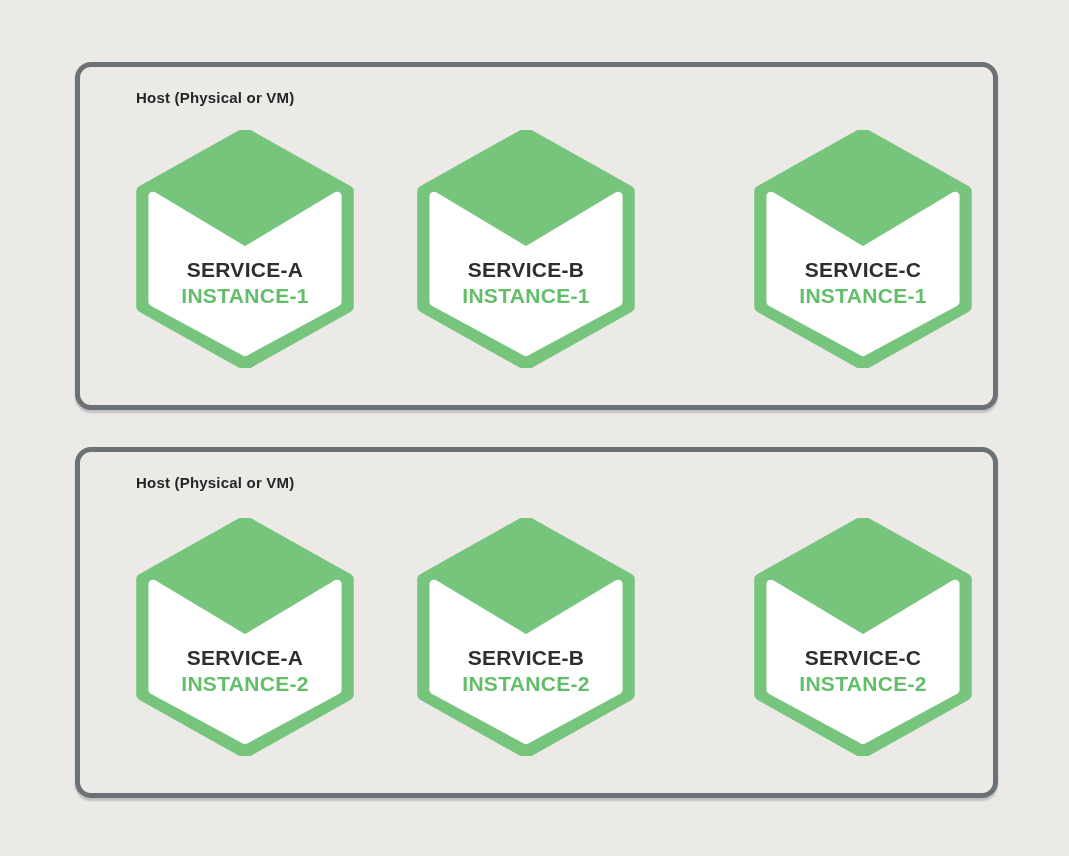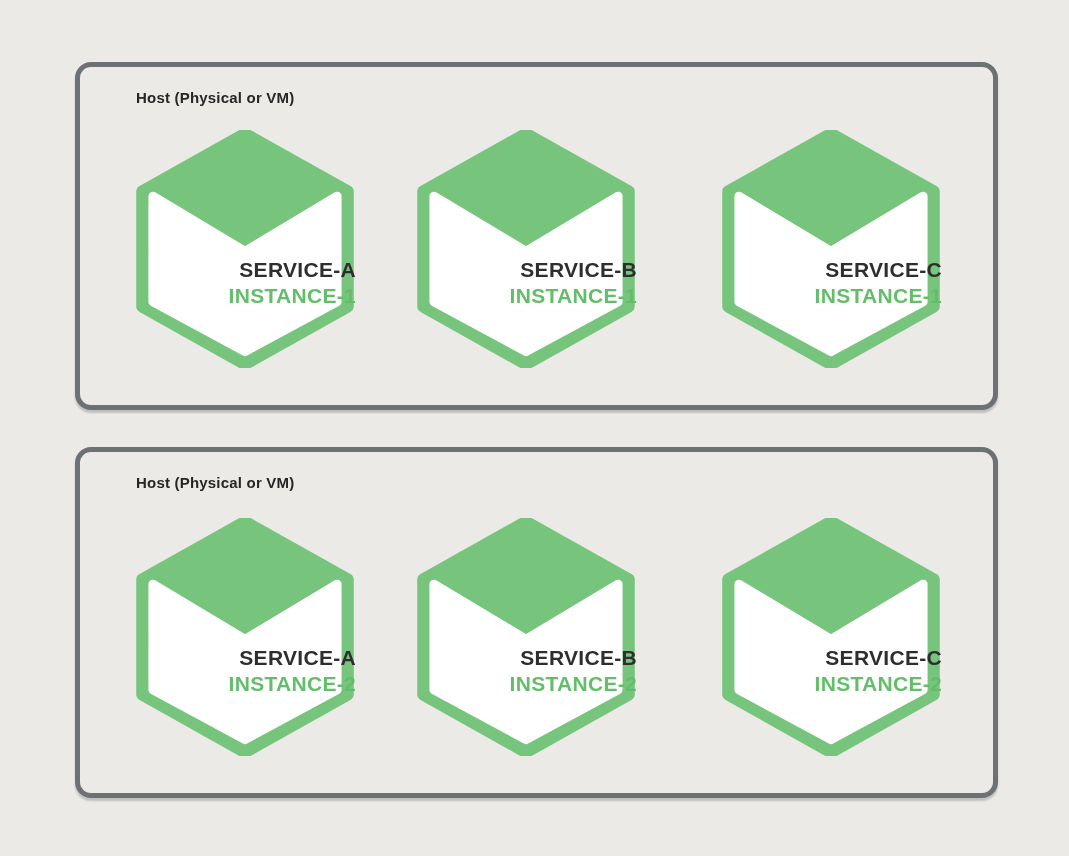--- a/index.html
+++ b/index.html
@@ -36,32 +36,32 @@
   }
   .hex {
     position: absolute;
     width: 222px;
     height: 238px;
   }
   .host-box-1 .hex { top: 63px; }
   .host-box-2 .hex { top: 66px; }
   .pos-0 { left: 54px; }
   .pos-1 { left: 335px; }
-  .pos-2 { left: 640px; }
+  .pos-2 { left: 672px; }
   .hex-svg {
     position: absolute;
     left: 0; top: 0;
     width: 100%; height: 100%;
     display: block;
   }
   .hex-label {
     position: absolute;
     left: 0; right: 0;
     top: 127px;
-    text-align: right;
+    text-align: center;
     font-size: 21px;
     font-weight: 700;
     line-height: 26px;
     letter-spacing: 0.3px;
     white-space: nowrap;
   }
   .svc  { color: var(--service_text, #2E2E2E); }
   .inst { color: var(--instance_text, #63BE6A); }
 </style>
 </head>

